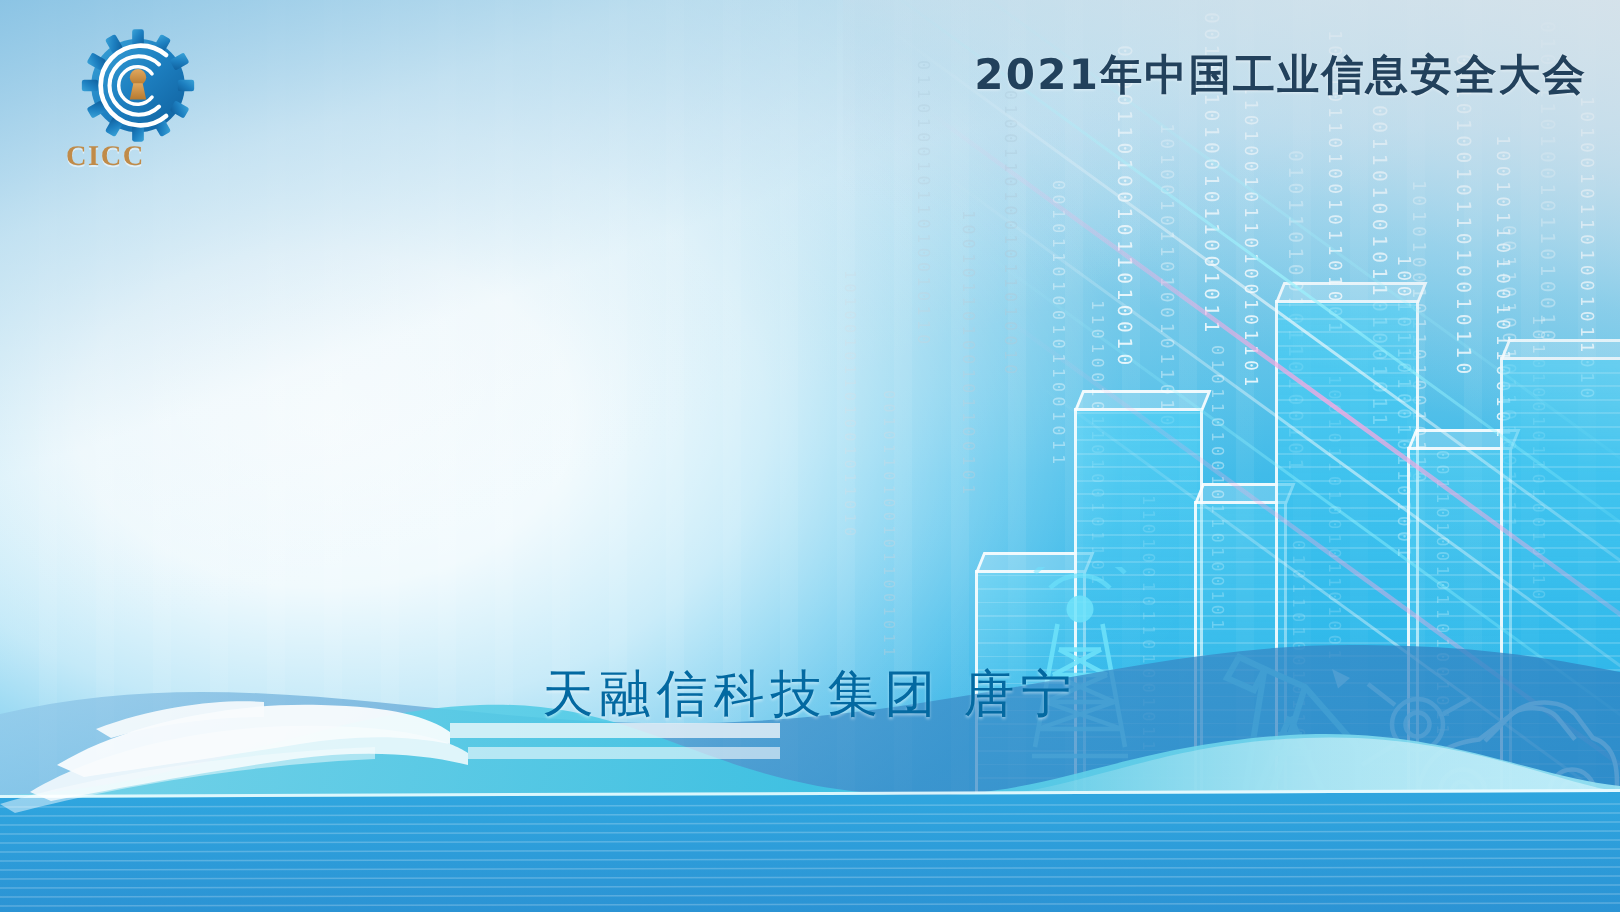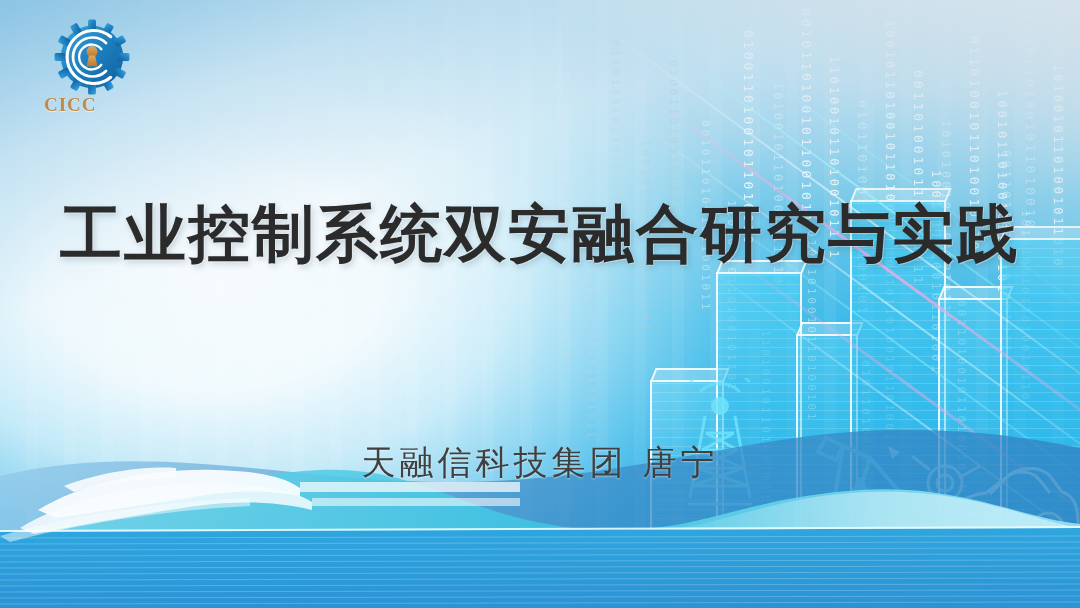--- a/index.html
+++ b/index.html
@@ -142,21 +142,21 @@
     font-family:"DejaVu Serif","Liberation Serif",serif;
     font-weight:700;font-size:62px;letter-spacing:2px;
     color:#2b2b2b;
     text-shadow:1px 1px 0 rgba(255,255,255,.35), 2px 3px 6px rgba(40,70,90,.22);
     white-space:nowrap;
   }
   .presenter{
     position:absolute;left:0;right:0;top:440px;text-align:center;
     font-family:"DejaVu Serif","Liberation Serif",serif;
     font-weight:400;font-size:34px;letter-spacing:4px;
-    color:#404040;
+    color:#0369a1;
     text-shadow:0 1px 2px rgba(255,255,255,.45);
     white-space:nowrap;
   }
 </style>
 </head>
 <body>
 
 <div id="slide">
 
   <div class="layer bg-base"></div>
@@ -388,18 +388,18 @@
       </g>
 
       <g fill="url(#keyG)">
         <circle cx="50" cy="43" r="7"></circle>
         <path d="M46 48 L54 48 L57 62 L43 62 Z"></path>
       </g>
     </svg>
     <div class="wordmark">CICC</div>
   </div>
 
-
-  <div class="main-title">工业控制系统双安融合研究与实践</div>
+  <div class="conf-title">2021年中国工业信息安全大会</div>
+
 
   <div class="presenter">天融信科技集团 唐宁</div>
 
 </div>
 
 </body></html>

